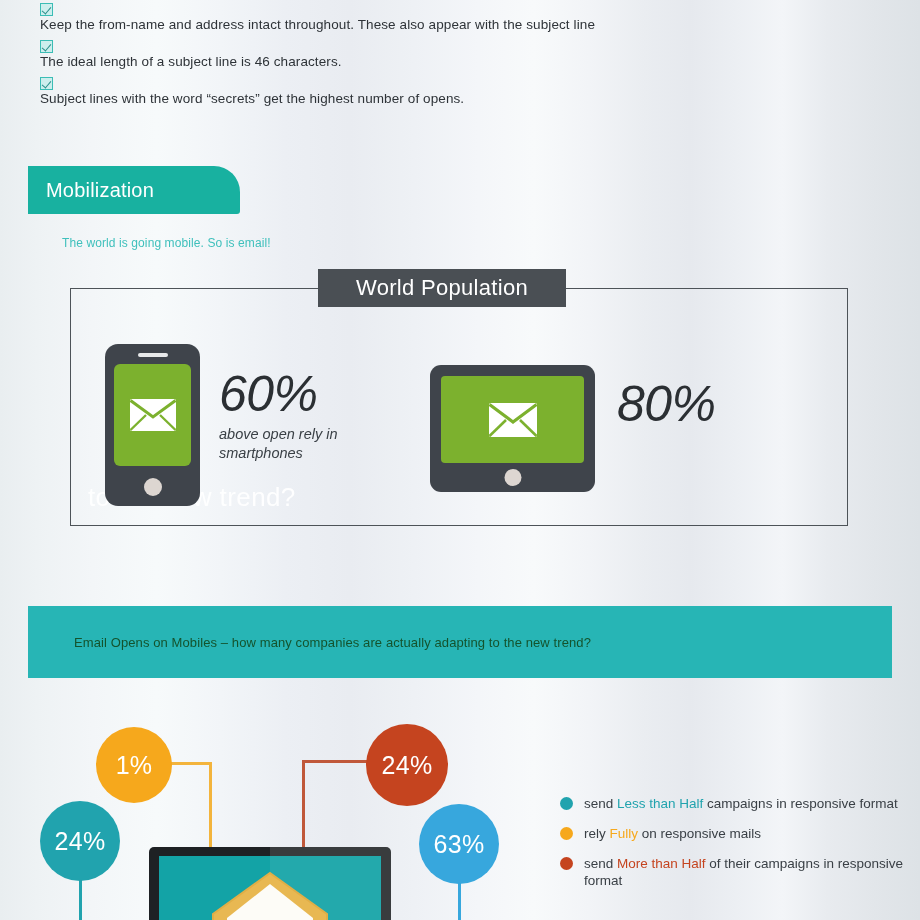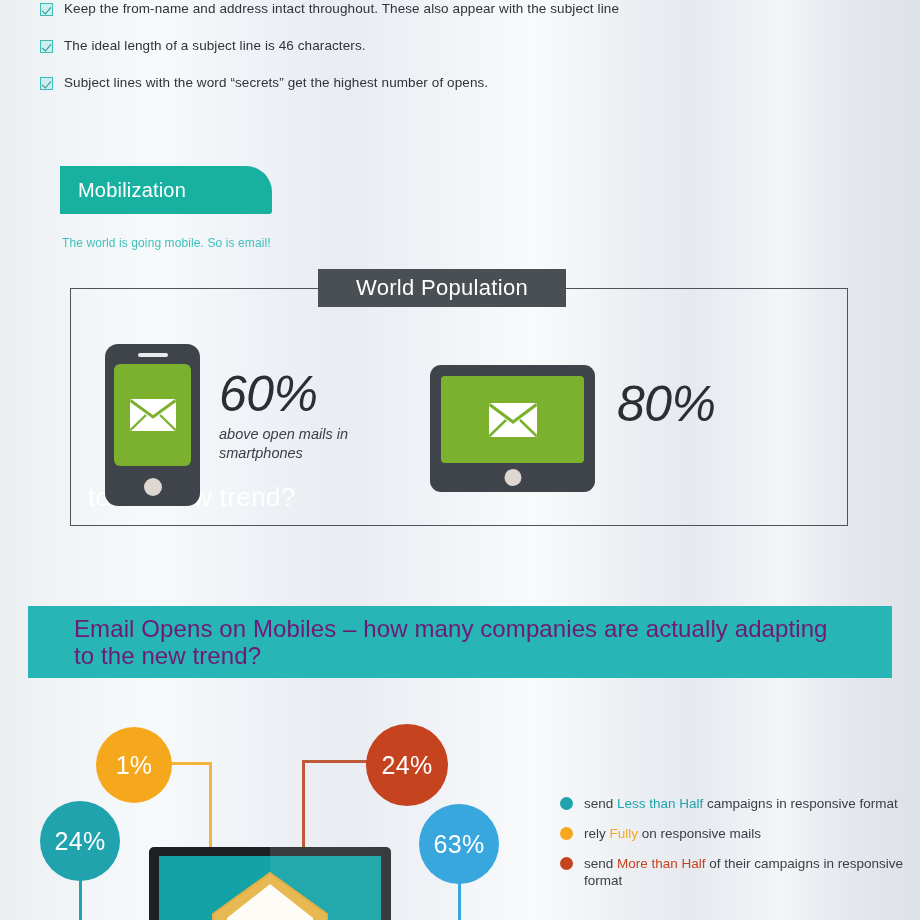--- a/index.html
+++ b/index.html
@@ -48,20 +48,21 @@
   .bullets {
     position: absolute;
     left: 40px;
     top: 0px;
     width: 860px;
   }
   .bullet-row {
     display: flex;
     align-items: flex-start;
     height: 37px;
+    flex-direction: column;
   }
   .chk {
     width: 13px;
     height: 13px;
     flex: 0 0 13px;
     border: 1.5px solid #3bbdb5;
     background: #cdeeed;
     position: relative;
     margin-top: 3px;
     margin-right: 11px;
@@ -90,21 +91,20 @@
     left: 28px;
     top: 166px;
     width: 212px;
     height: 48px;
     background: #18b1a0;
     border-top-right-radius: 26px;
     border-bottom-right-radius: 3px;
     display: flex;
     align-items: center;
     padding-left: 18px;
-    margin-left: 32px;
   }
   .mob-banner-label {
     color: #ffffff;
     font-size: 20px;
     letter-spacing: 0.2px;
   }
   .mob-sub {
     position: absolute;
     left: 62px;
     top: 236px;
@@ -257,22 +257,22 @@
     left: 28px;
     top: 606px;
     width: 864px;
     height: 72px;
     background: #27b5b5;
     display: flex;
     align-items: center;
     padding: 0 46px;
   }
   .eo-banner-label {
-    color: #701a75;
-    font-size: 24px;
+    color: #14532d;
+    font-size: 13px;
     line-height: 27px;
     letter-spacing: 0.1px;
   }
 
   .bubble {
     position: absolute;
     border-radius: 50%;
     display: flex;
     align-items: center;
     justify-content: center;
@@ -418,21 +418,21 @@
         <path d="M1.5 2.5 L25 20 L48.5 2.5" fill="none" stroke="#7cb12e" stroke-width="3.2"></path>
         <path d="M1.5 34 L18 18" fill="none" stroke="#7cb12e" stroke-width="2.6"></path>
         <path d="M48.5 34 L32 18" fill="none" stroke="#7cb12e" stroke-width="2.6"></path>
       </svg>
     </div>
     <div class="tablet-home"></div>
   </div>
 
   <div class="stat" id="stat-phone">
     <div class="stat-pct">60%</div>
-    <div class="stat-desc">above open mails in smartphones</div>
+    <div class="stat-desc">above open rely in smartphones</div>
   </div>
 
   <div class="stat" id="stat-tablet">
     <div class="stat-pct">80%</div>
   </div>
 
   <div class="eo-banner">
     <span class="eo-banner-label">Email Opens on Mobiles – how many companies are actually adapting to the new trend?</span>
   </div>
 

